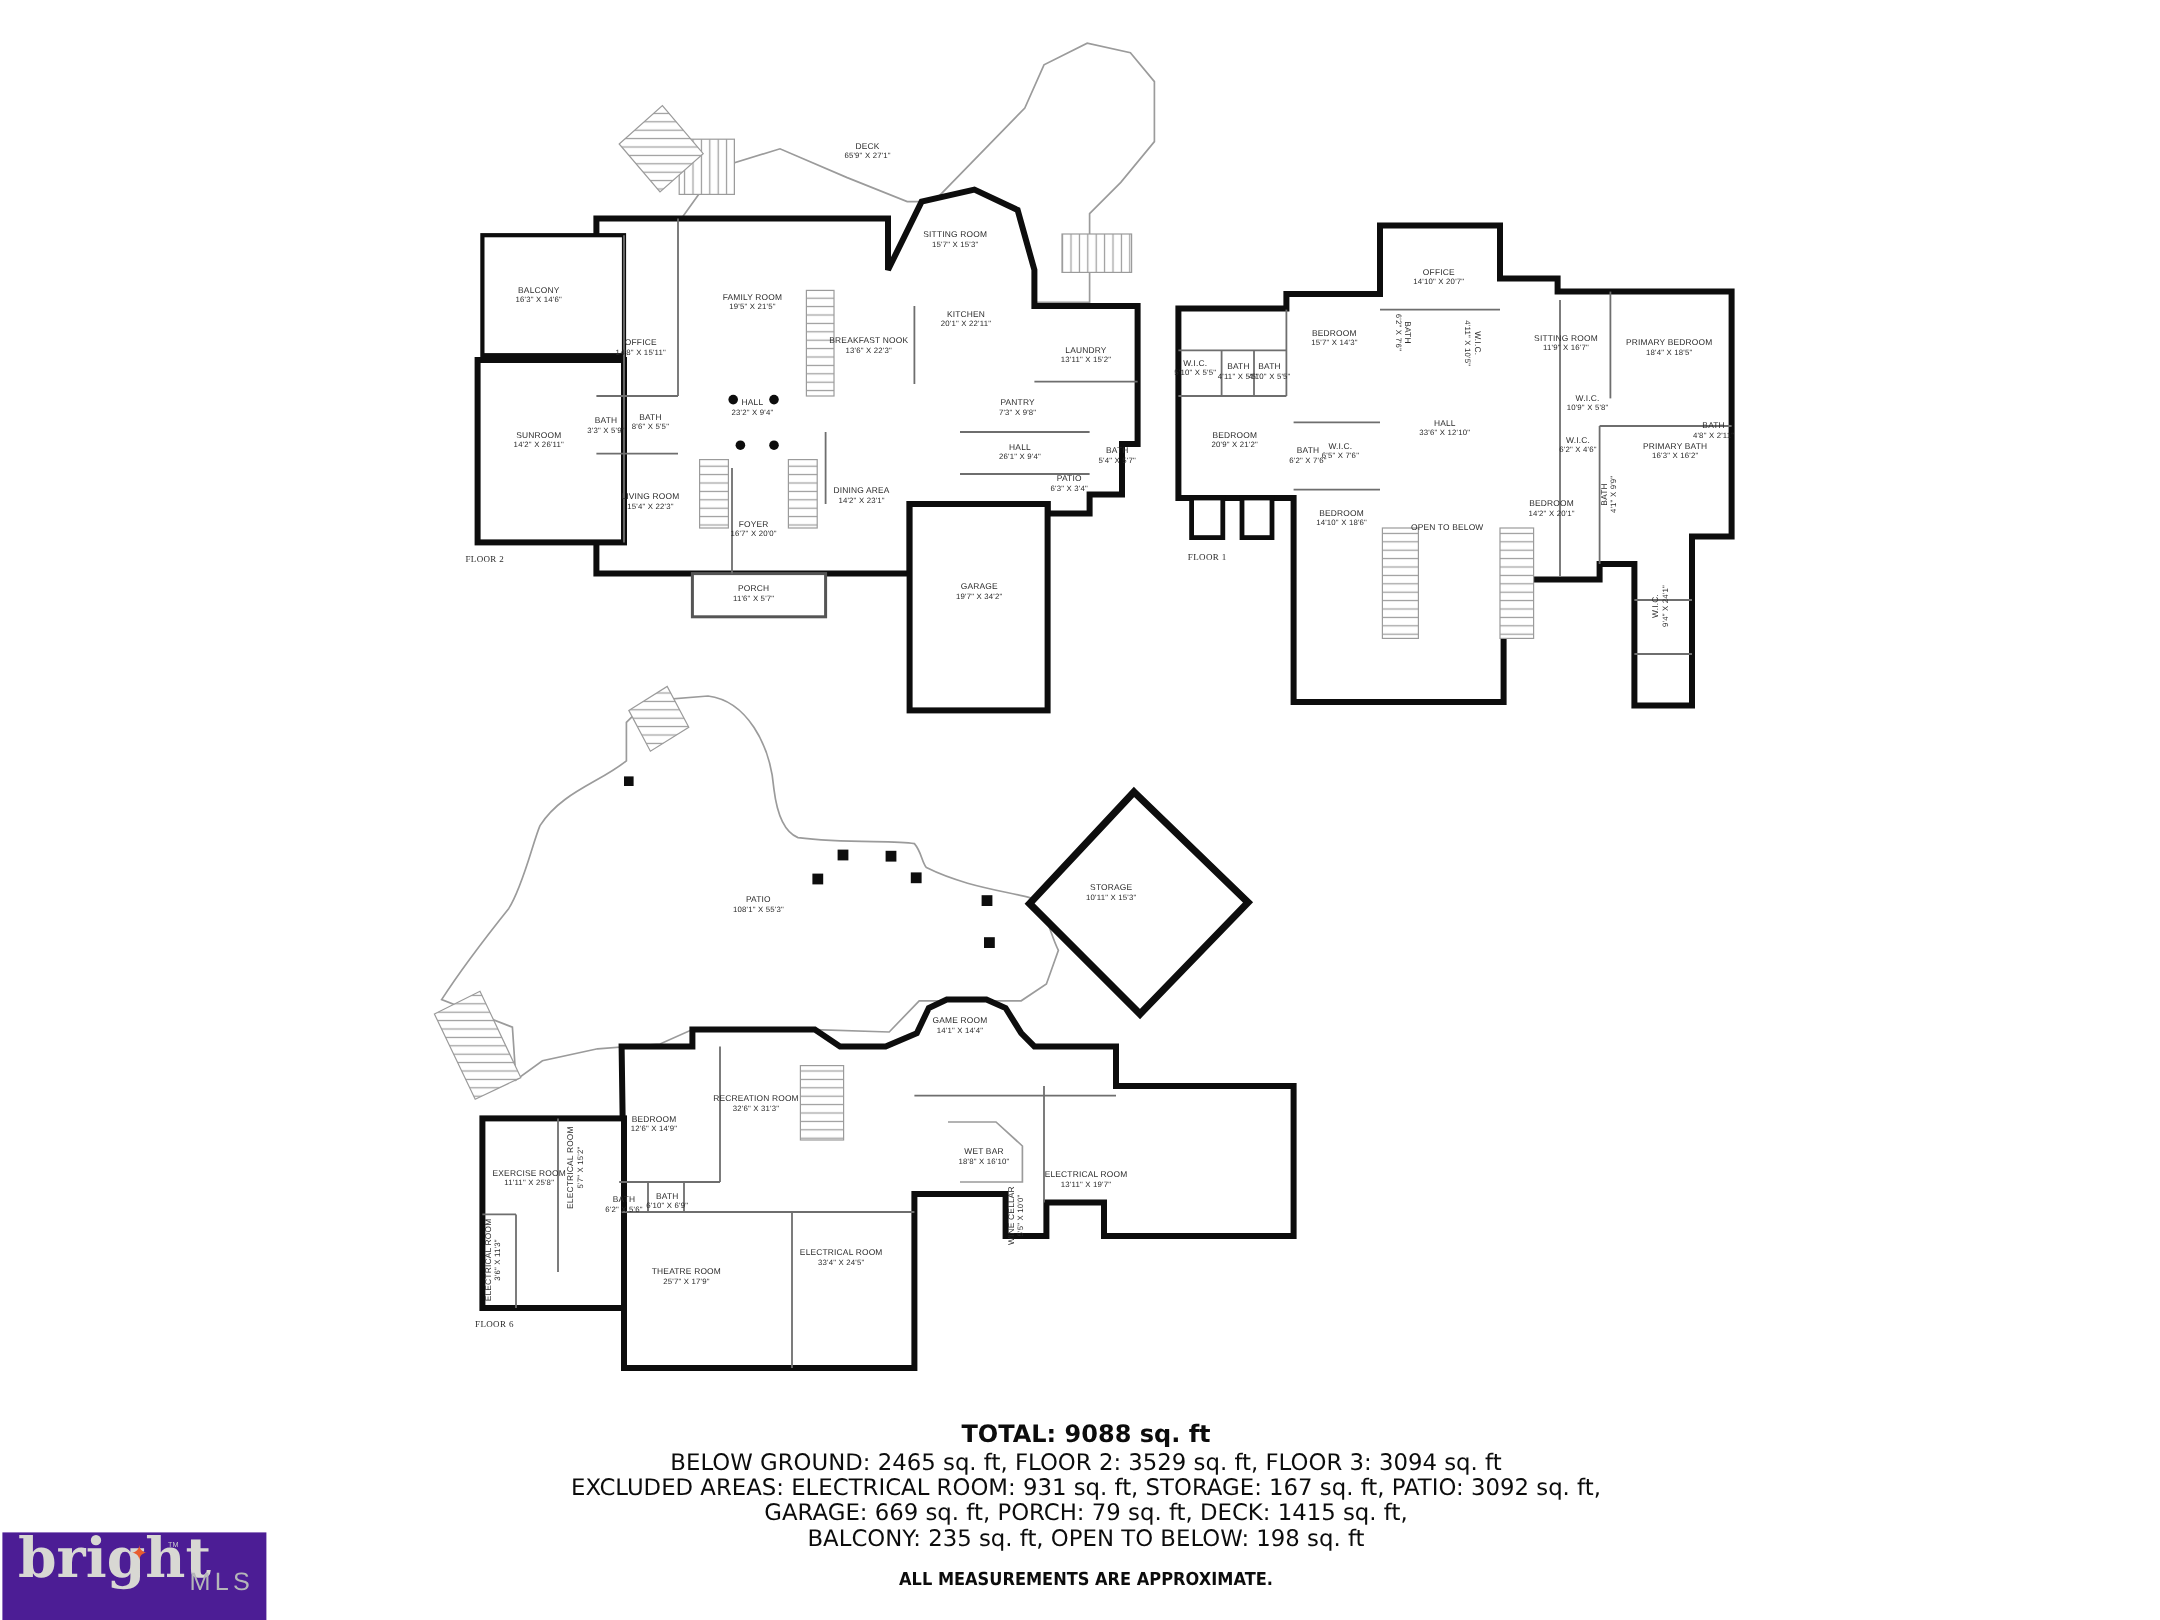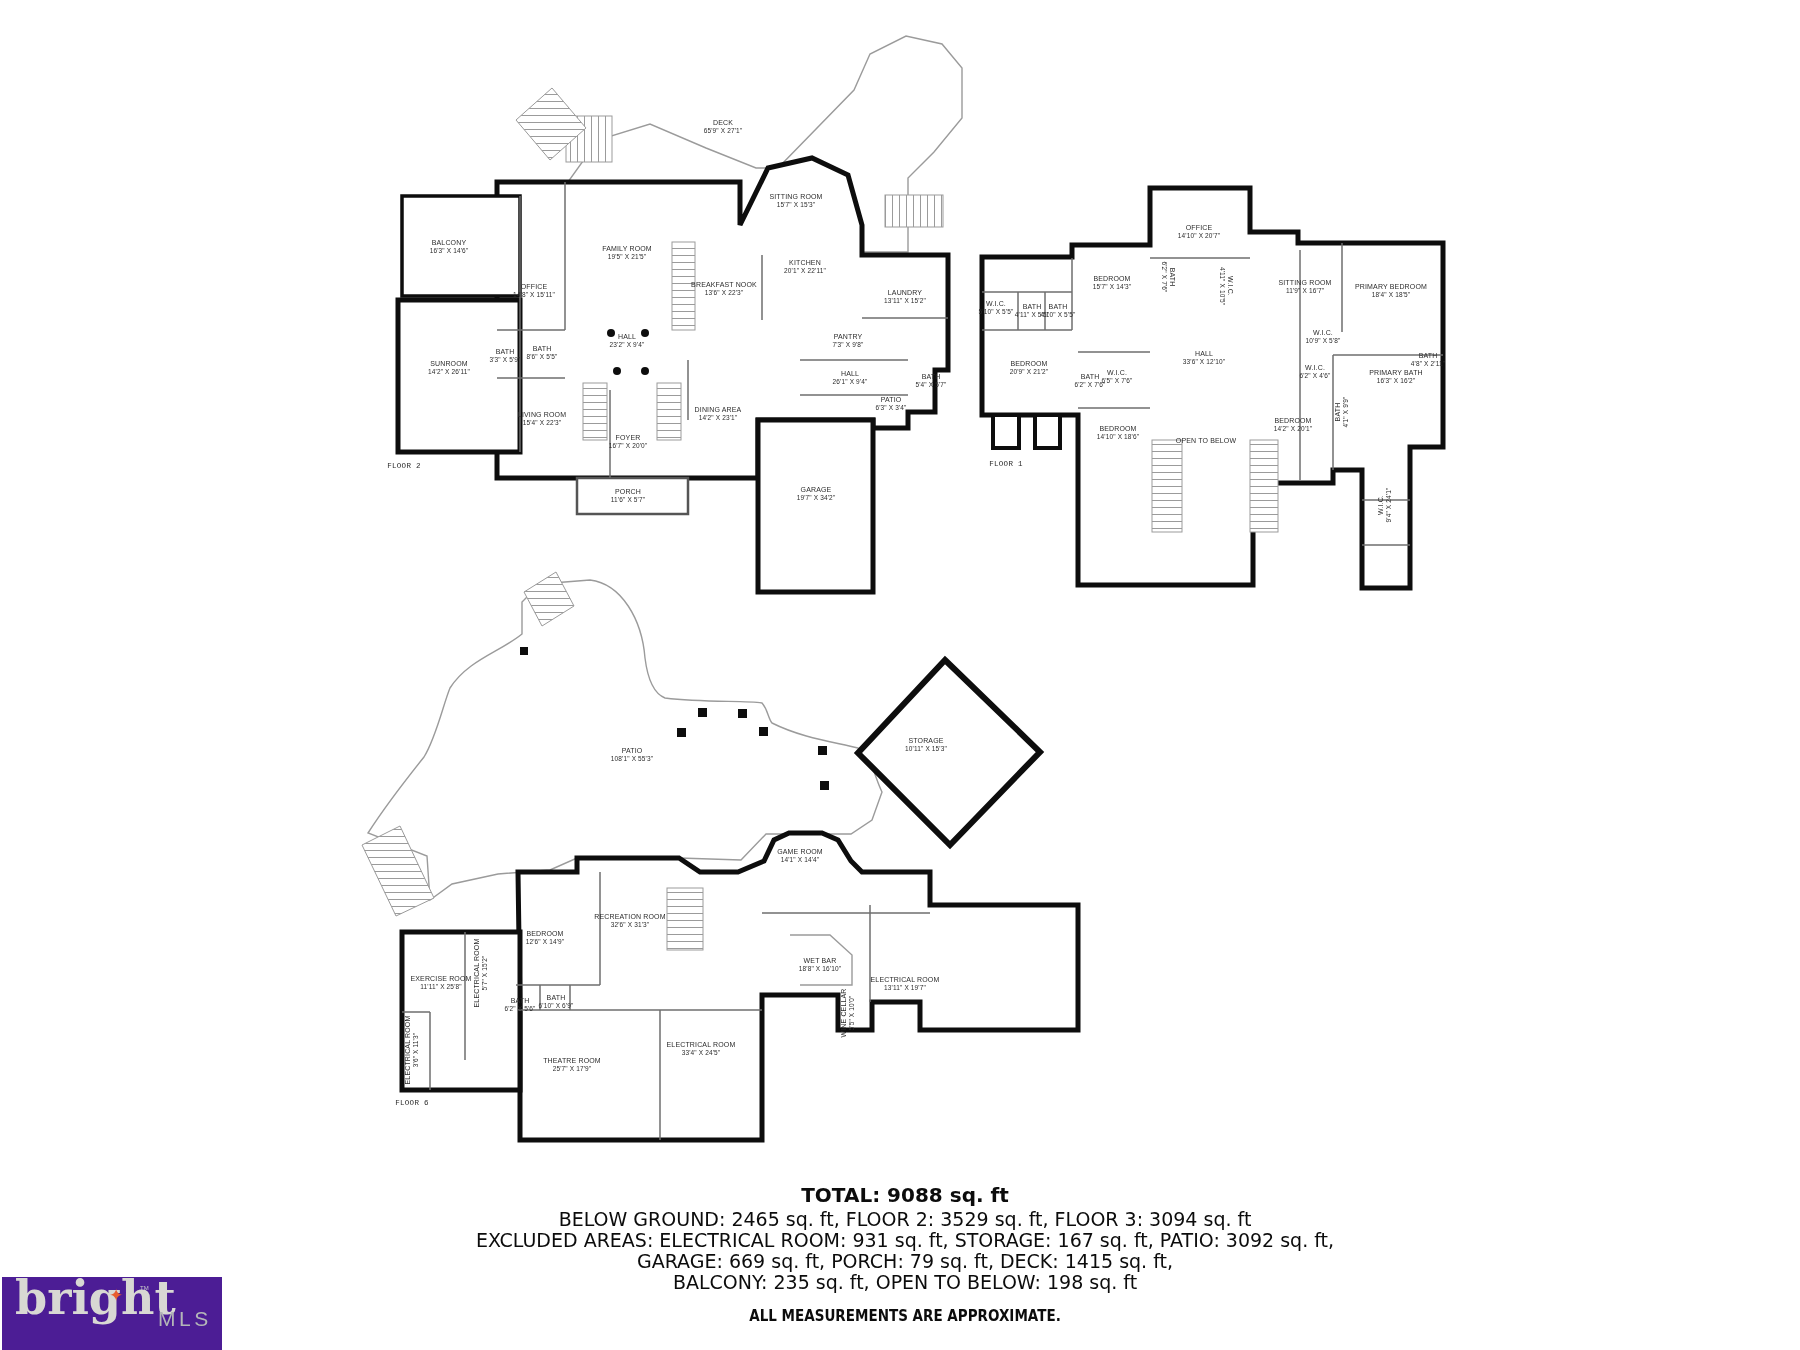--- a/index.html
+++ b/index.html
@@ -5,21 +5,21 @@
   html,body{margin:0;padding:0;background:#ffffff;}
   #stage{position:relative;width:1800px;height:1350px;background:#ffffff;overflow:hidden;
          font-family:"Liberation Sans",sans-serif;}
   #plan-svg{position:absolute;left:0;top:0;}
   #labels{position:absolute;left:0;top:0;width:1800px;height:1350px;pointer-events:none;}
   .room-label{position:absolute;text-align:center;color:#2b2b2b;white-space:nowrap;
       font-size:7px;line-height:1.2;letter-spacing:.15px;font-family:"Liberation Sans",sans-serif;}
   .room-label .rn{font-size:7px;}
   .room-label .rd{font-size:6.5px;}
   .floor-label{position:absolute;color:#2b2b2b;font-size:7.5px;letter-spacing:.3px;
-      transform:translate(-50%,-50%);font-family:Liberation Mono, monospace;}
+      transform:translate(-50%,-50%);font-family:Liberation Serif, serif;}
   
   .summary{position:absolute;left:0;top:1183px;width:1810px;text-align:center;color:#0c0c0c;
       font-family:"DejaVu Sans","Liberation Sans",sans-serif;}
   .summary .total{font-size:20px;font-weight:bold;margin-bottom:2px;}
   .summary .line{font-size:19px;line-height:21px;}
   .summary .disclaimer{margin-top:14px;font-size:15px;font-weight:bold;transform:scaleX(.9);}
   
   .logo{position:absolute;left:2px;top:1277px;width:220px;height:73px;background:#4c1d95;}
   .logo-brand{position:absolute;left:13px;top:-6px;font-family:"DejaVu Serif",serif;
       font-weight:600;font-size:46px;color:#d8d8d3;letter-spacing:0px;}

